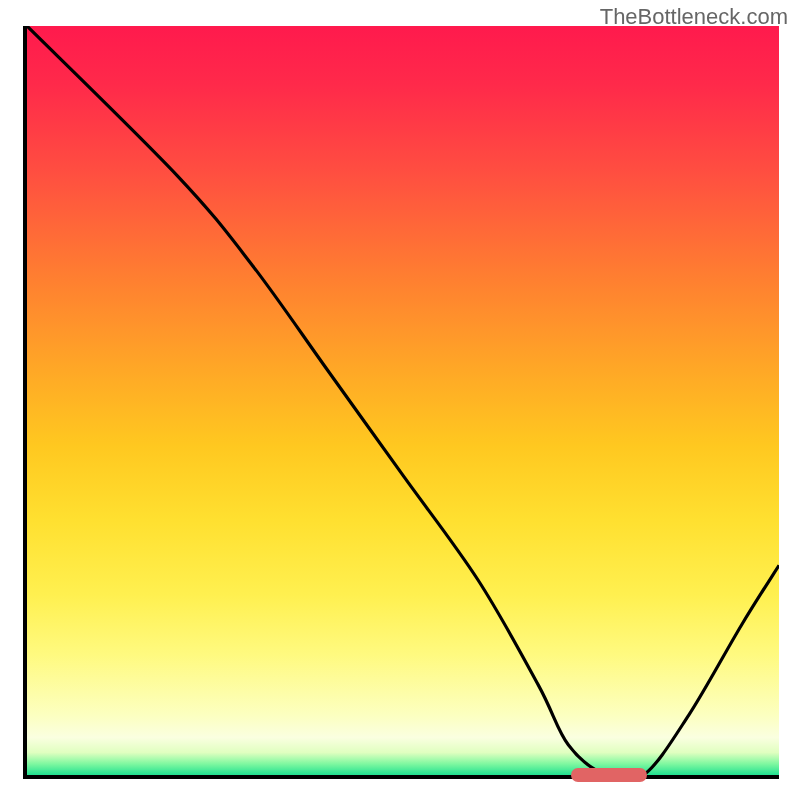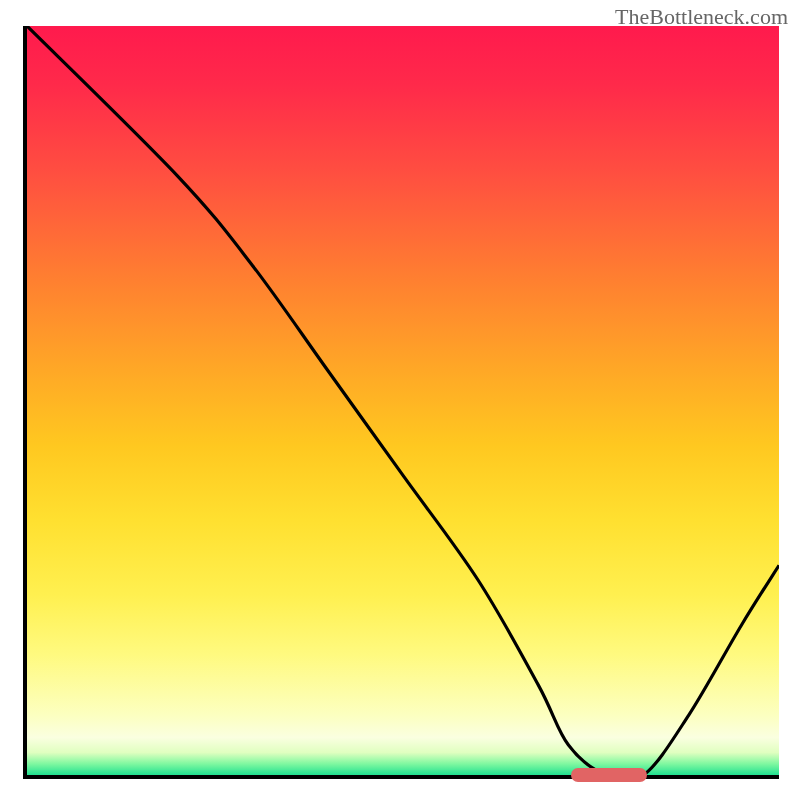--- a/index.html
+++ b/index.html
@@ -1,17 +1,17 @@
 <!DOCTYPE html>
 <html><head>
 <meta charset="utf-8">
 <style>
   * { margin: 0; padding: 0; box-sizing: border-box; }
   body { width: 800px; height: 800px; overflow: hidden; font-family: Arial, sans-serif; }
-  .chart-container { position: relative; width: 800px; height: 800px; background: #fff; font-family: Liberation Serif, serif; }
+  .chart-container { position: relative; width: 800px; height: 800px; background: #fff; }
   .watermark {
     position: absolute;
     top: 4px;
     right: 12px;
     color: #666;
     font-size: 22px;
     z-index: 10;
   }
   .plot-area {
     position: absolute;

